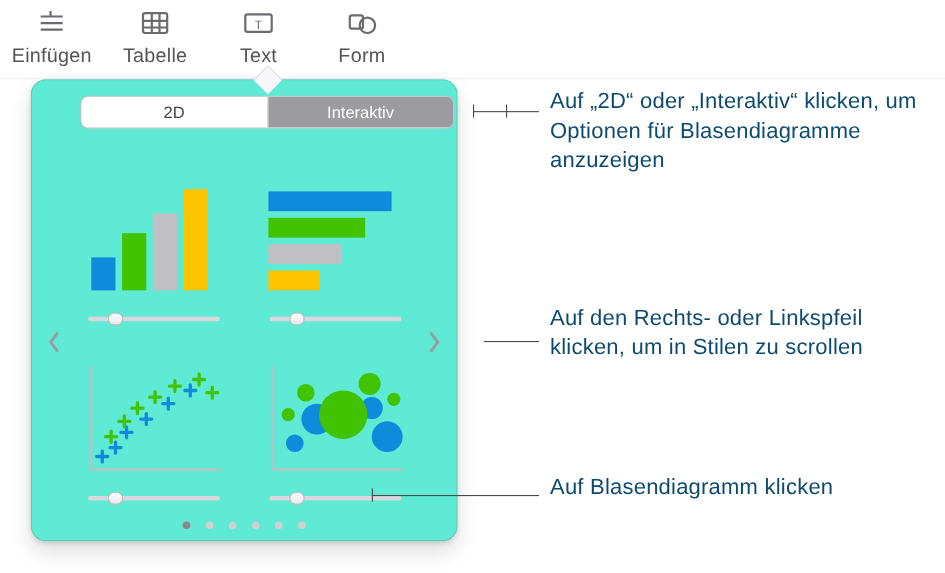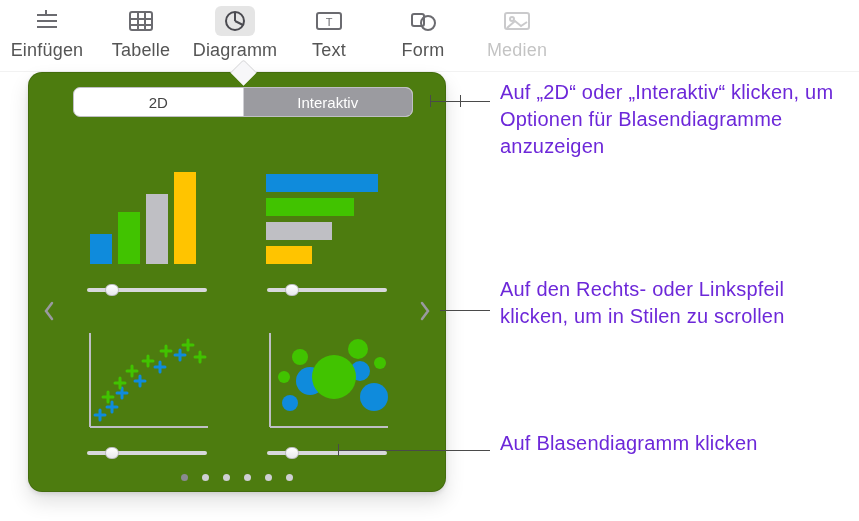--- a/index.html
+++ b/index.html
@@ -46,23 +46,23 @@
     color: #555;
     letter-spacing: 0.2px;
   }
   .tb-item.fade { opacity: 0.35; }
 
   
   .popover {
     position: absolute;
     top: 72px;
     left: 28px;
-    width: 418px;
+    width: 388px;
     height: 420px;
-    background: #4d7c0f;
+    background: #5eead4;
     border: 1px solid rgba(0,0,0,0.12);
     border-radius: 14px;
     box-shadow: 0 10px 20px rgba(0,0,0,0.12), 0 2px 4px rgba(0,0,0,0.10);
   }
   .popover::before {
     
     content: "";
     position: absolute;
     top: -10px;
     left: 205px;
@@ -178,21 +178,21 @@
   .dot.active { background: #8a8a90; }
 
   
   svg { display: block; }
 
   
   .callout {
     position: absolute;
     font-size: 20px;
     line-height: 1.35;
-    color: #6d28d9;
+    color: #0c4a6e;
     letter-spacing: 0.2px;
   }
   .rule {
     position: absolute;
     height: 1px;
     background: #4a4a4a;
   }
   .tick {
     position: absolute;
     width: 1px;
@@ -228,32 +228,20 @@
         <line x1="2" y1="9" x2="24" y2="9"></line>
             <line x1="2" y1="15" x2="24" y2="15"></line>
         <line x1="10" y1="2" x2="10" y2="20"></line>
             <line x1="17" y1="2" x2="17" y2="20"></line>
       </g>
         </svg>
     </div>
     <div class="tb-label">Tabelle</div>
   </div>
 
-  <div class="tb-item">
-    <div class="tb-icon selected">
-      <svg width="26" height="24">
-          <g stroke="#4a4a50" fill="none" stroke-width="2">
-        <circle cx="13" cy="12" r="9"></circle>
-        <path d="M13 12 L13 3"></path>
-            <path d="M13 12 L21 16"></path>
-      </g>
-        </svg>
-    </div>
-    <div class="tb-label">Diagramm</div>
-  </div>
 
   <div class="tb-item">
     <div class="tb-icon">
       <svg width="28" height="22">
           <g class="tb-svg">
         <rect x="2" y="3" width="24" height="16" rx="2"></rect>
         <text x="14" y="16" text-anchor="middle" font-size="11" fill="#6b6b70" stroke="none">T</text>
       </g>
         </svg>
     </div>
@@ -265,32 +253,20 @@
       <svg width="28" height="22">
           <g class="tb-svg">
         <rect x="3" y="4" width="12" height="12" rx="2"></rect>
         <circle cx="19" cy="13" r="7"></circle>
       </g>
         </svg>
     </div>
     <div class="tb-label">Form</div>
   </div>
 
-  <div class="tb-item fade">
-    <div class="tb-icon">
-      <svg width="28" height="22">
-          <g class="tb-svg">
-        <rect x="2" y="3" width="24" height="16" rx="2"></rect>
-        <circle cx="9" cy="9" r="2"></circle>
-        <path d="M4 18 L12 11 L18 16 L24 12"></path>
-      </g>
-        </svg>
-    </div>
-    <div class="tb-label">Medien</div>
-  </div>
 </div>
 
 <div class="popover">
 
   <div class="seg">
     <button>2D</button>
     <button class="active">Interaktiv</button>
   </div>
 
   <div class="nav-left">

